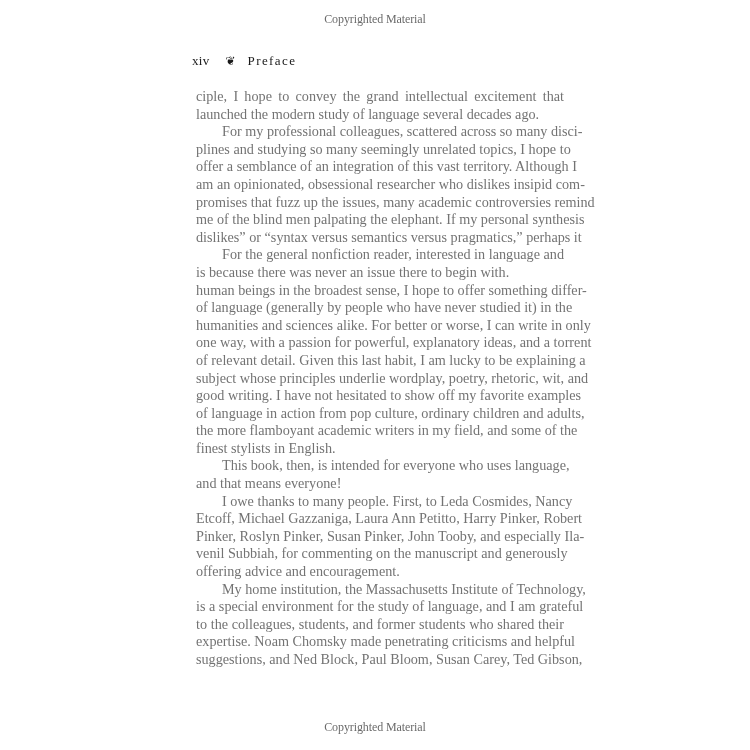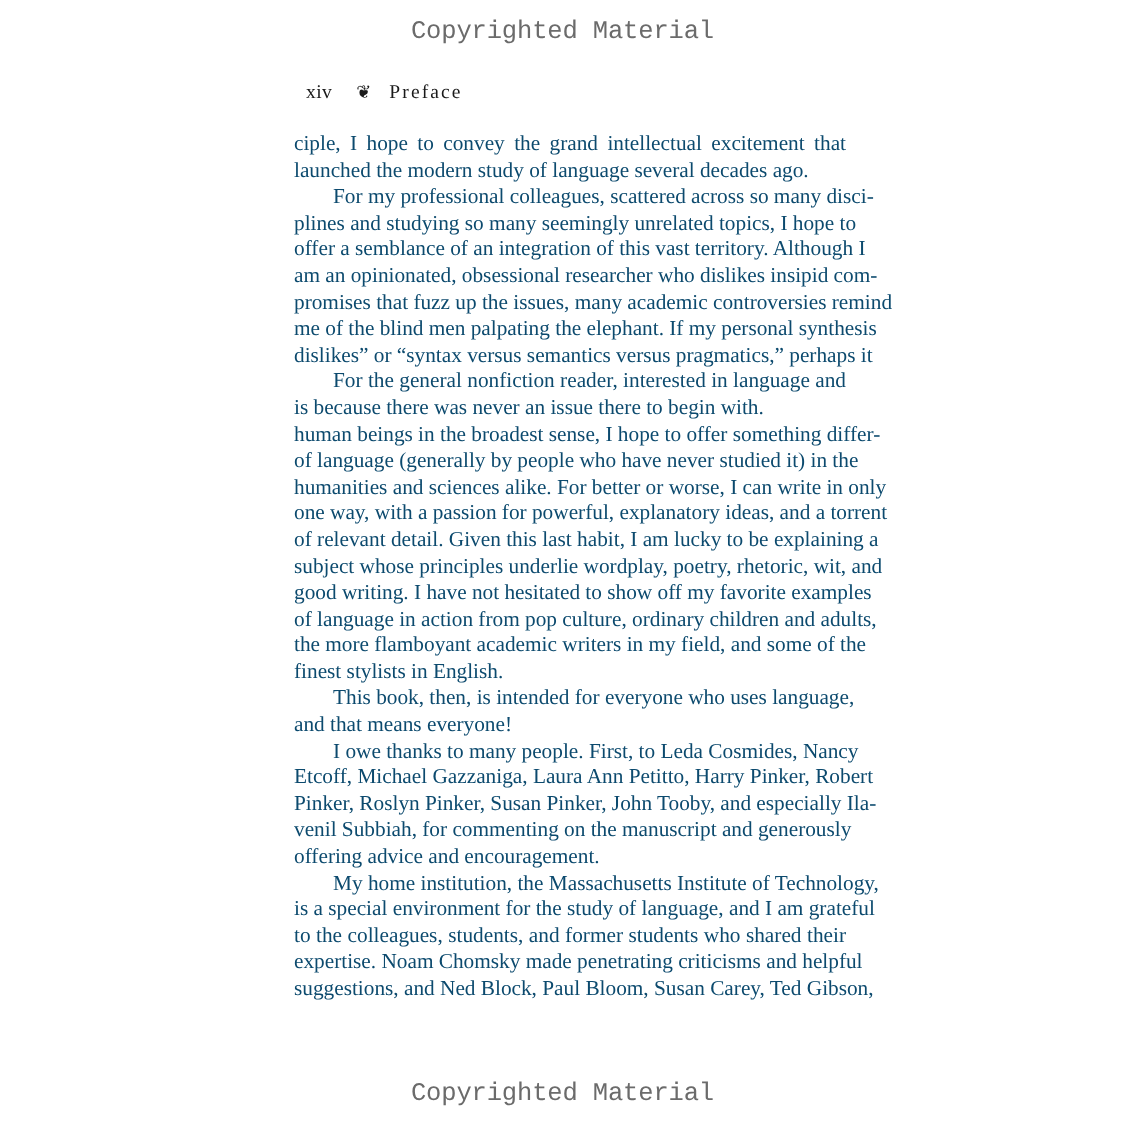--- a/index.html
+++ b/index.html
@@ -11,30 +11,30 @@
       width: 750px;
       height: 750px;
       position: relative;
       overflow: hidden;
     }
     .watermark {
       position: absolute;
       left: 0;
       width: 750px;
       text-align: center;
-      font-family: Liberation Mono, monospace;
-      font-size: 17px;
+      font-family: Liberation Serif, serif;
+      font-size: 12px;
       color: #6b6b6b;
       letter-spacing: -0.1px;
     }
     .watermark.top { top: 12px; }
     .watermark.bottom { top: 720px; }
     .running-head {
       position: absolute;
-      left: 204px;
+      left: 192px;
       top: 53px;
       font-family: "Liberation Serif", serif;
       font-size: 13px;
       color: #1a1a1a;
       display: flex;
       align-items: center;
       white-space: nowrap;
     }
     .running-head .folio { letter-spacing: 0.3px; }
     .running-head .ornament {
@@ -45,21 +45,21 @@
     }
     .running-head .section-title { letter-spacing: 1.4px; }
     .page-body {
       position: absolute;
       left: 196px;
       top: 88px;
       width: 368px;
       font-family: "Liberation Serif", serif;
       font-size: 14.2px;
       line-height: 17.6px;
-      color: #0c4a6e;
+      color: #737373;
       text-align: justify;
       hyphens: manual;
     }
     .line {
       display: block;
       text-align: justify;
       text-align-last: justify;
       white-space: nowrap;
       overflow: visible;
     }

